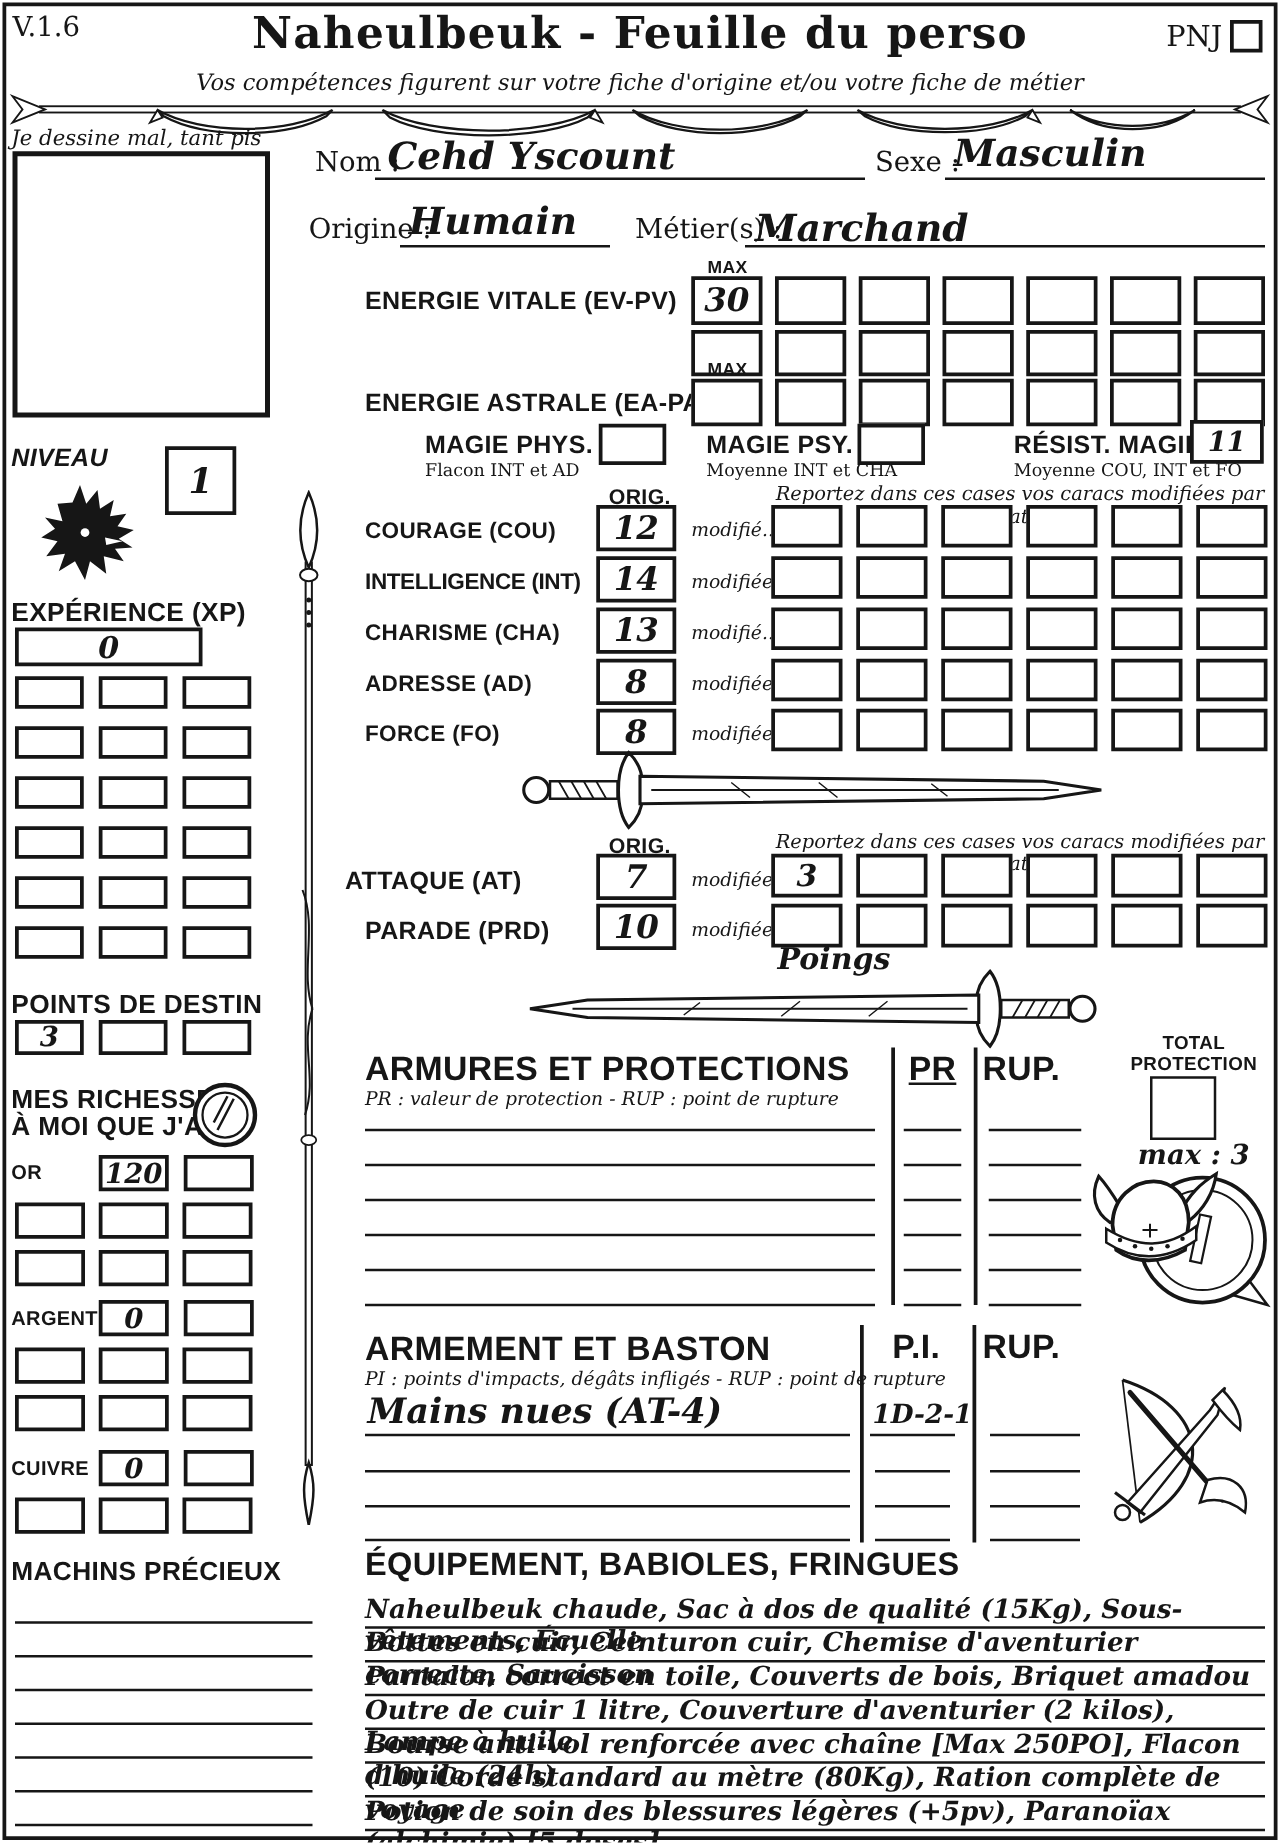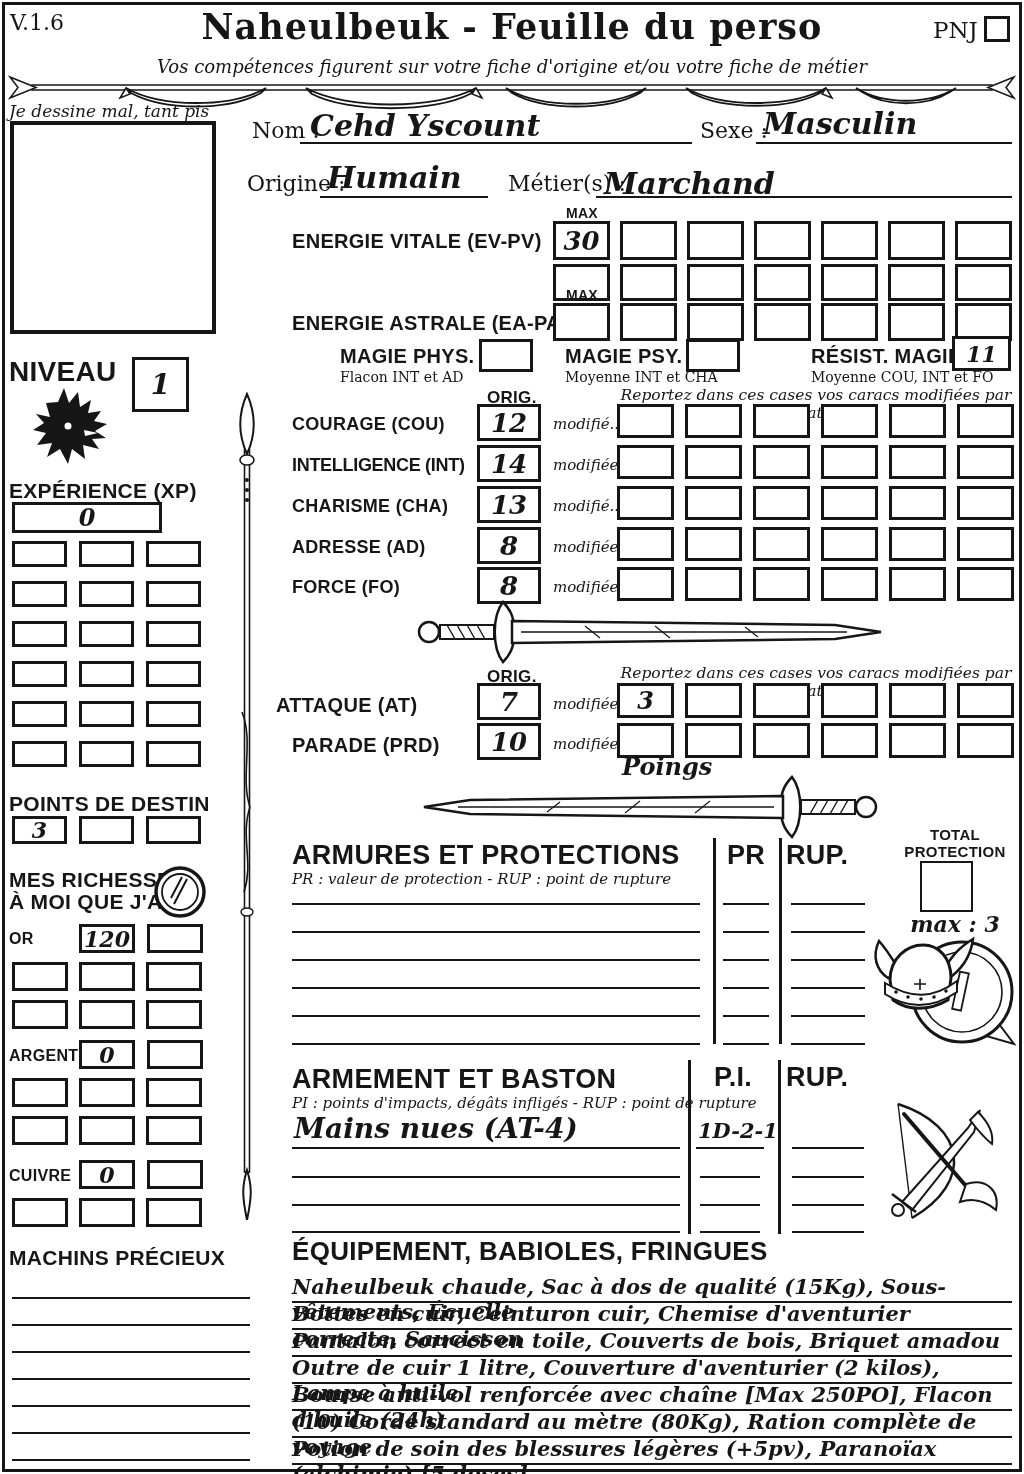--- a/index.html
+++ b/index.html
@@ -48,21 +48,21 @@
     <path d="M850,16 C878,33 922,33 950,16 L944,20 C920,35 880,35 856,20 Z" stroke-width="1.8"></path>
     <path d="M120,16 l-6,10 l10,-4 Z" stroke-width="1.5"></path>
     <path d="M470,16 l6,10 l-10,-4 Z" stroke-width="1.5"></path>
     <path d="M820,16 l6,10 l-10,-4 Z" stroke-width="1.5"></path>
   </g>
 </svg>
 
 <div class="abs fz-ital" style="left:9px;top:101px;font-size:17px;">Je dessine mal, tant pis</div>
 <div class="abs" style="left:10px;top:121px;width:206px;height:213px;border:4px solid #161616;box-sizing:border-box;"></div>
 
-<div class="abs fz-head" style="left:9px;top:356px;font-size:28px;">NIVEAU</div>
+<div class="abs fz-head" style="left:9px;top:356px;font-size:20px;font-style:italic;">NIVEAU</div>
 <div class="abs vbox" style="left:132px;top:357px;width:57px;height:55px;">
     <span class="fz-hand" style="font-size:28px;">1</span>
   </div>
 
 <svg class="abs" style="left:28px;top:386px;" width="82" height="86" viewBox="0 0 82 86">
   <path fill="#161616" d="M30,16 L36,2 L41,17 L50,6 L52,21 L63,14 L60,27 L73,25 L66,35 L79,38 L67,45 L78,52 L64,53 L71,63 L55,59 L57,73 L44,63 L40,78 L32,63 L19,71 L24,57 L9,59 L18,47 L5,44 L16,37 L8,28 L22,31 L18,17 Z"></path>
   <circle cx="40" cy="40" r="3.5" fill="#fff"></circle>
   <path fill="#fff" d="M56,44 L70,47 L57,50 Z"></path>
 </svg>
 
@@ -378,21 +378,21 @@
     <path d="M97,24 L410,28 L456,35 L410,42 L97,46 Z" stroke-width="2.5"></path>
     <path d="M106,35 L422,35" stroke-width="1.5" fill="none"></path>
     <path d="M170,29 L185,41 M240,29 L255,41 M320,30 L333,40" stroke-width="1.2" fill="none"></path>
   </g>
 </svg>
 
 <div class="abs fz-head" style="left:292px;top:840px;font-size:27px;">ARMURES ET PROTECTIONS</div>
 <div class="abs fz-ital" style="left:292px;top:870px;font-size:15px;">PR : valeur de protection - RUP : point de rupture</div>
 <div class="abs vline" style="left:713px;top:838px;height:206px;"></div>
 <div class="abs vline" style="left:779px;top:838px;height:206px;"></div>
-<div class="abs fz-head" style="left:716px;top:840px;width:60px;text-align:center;font-size:27px;">PR</div>
+<div class="abs fz-head" style="left:716px;top:840px;width:60px;text-align:center;font-size:27px;text-decoration:underline;">PR</div>
 <div class="abs fz-head" style="left:786px;top:840px;font-size:27px;">RUP.</div>
 <div class="ulines" style="left:292px;top:903px;width:408px;height:170px;">
     <div class="uline" style="top: 0px;"></div>
     <div class="uline" style="top: 28px;"></div>
     <div class="uline" style="top: 56px;"></div>
     <div class="uline" style="top: 84px;"></div>
     <div class="uline" style="top: 112px;"></div>
     <div class="uline" style="top: 140px;"></div>
   </div>
 <div class="ulines" style="left:723px;top:903px;width:46px;height:170px;">

